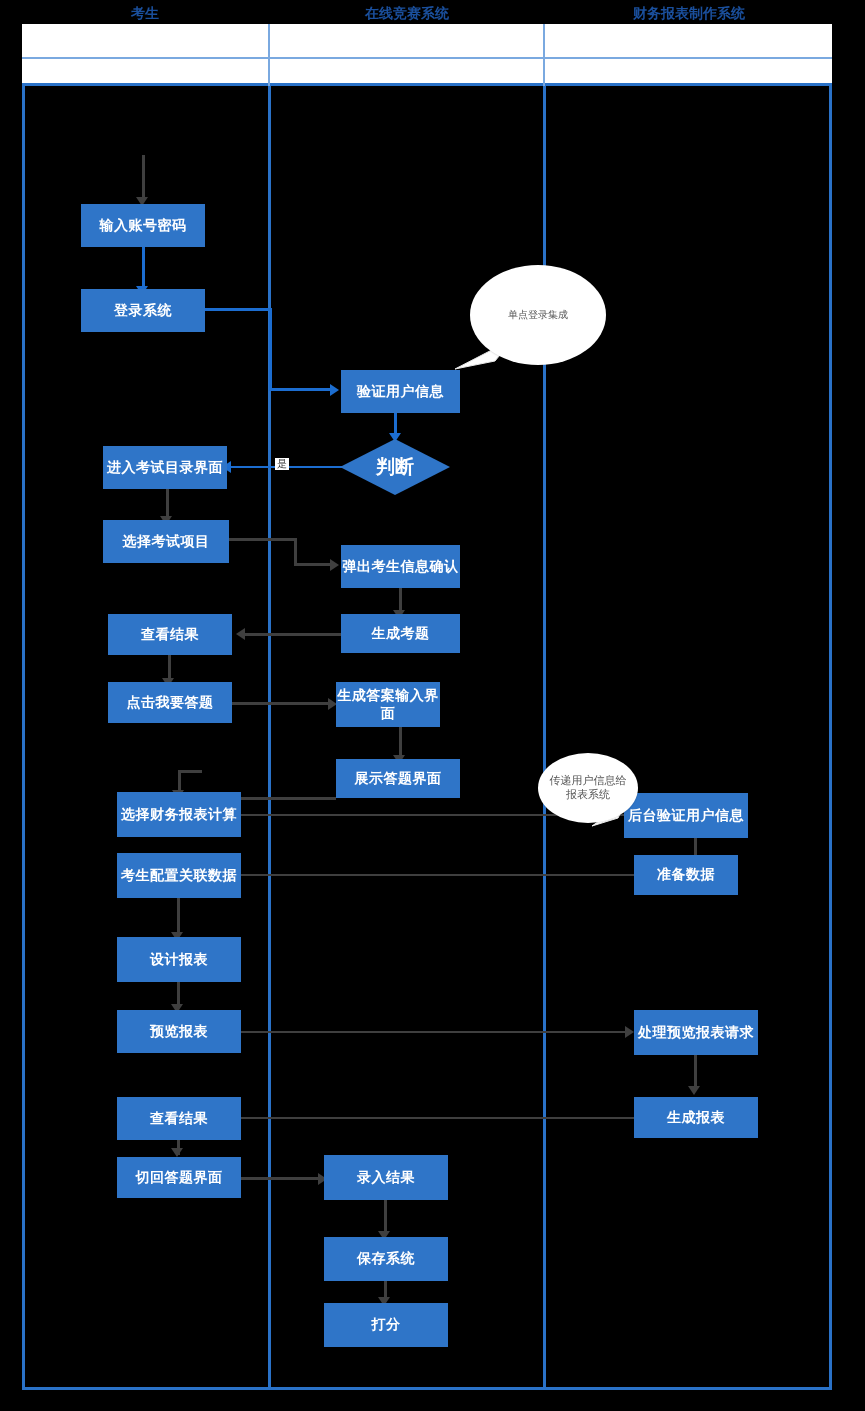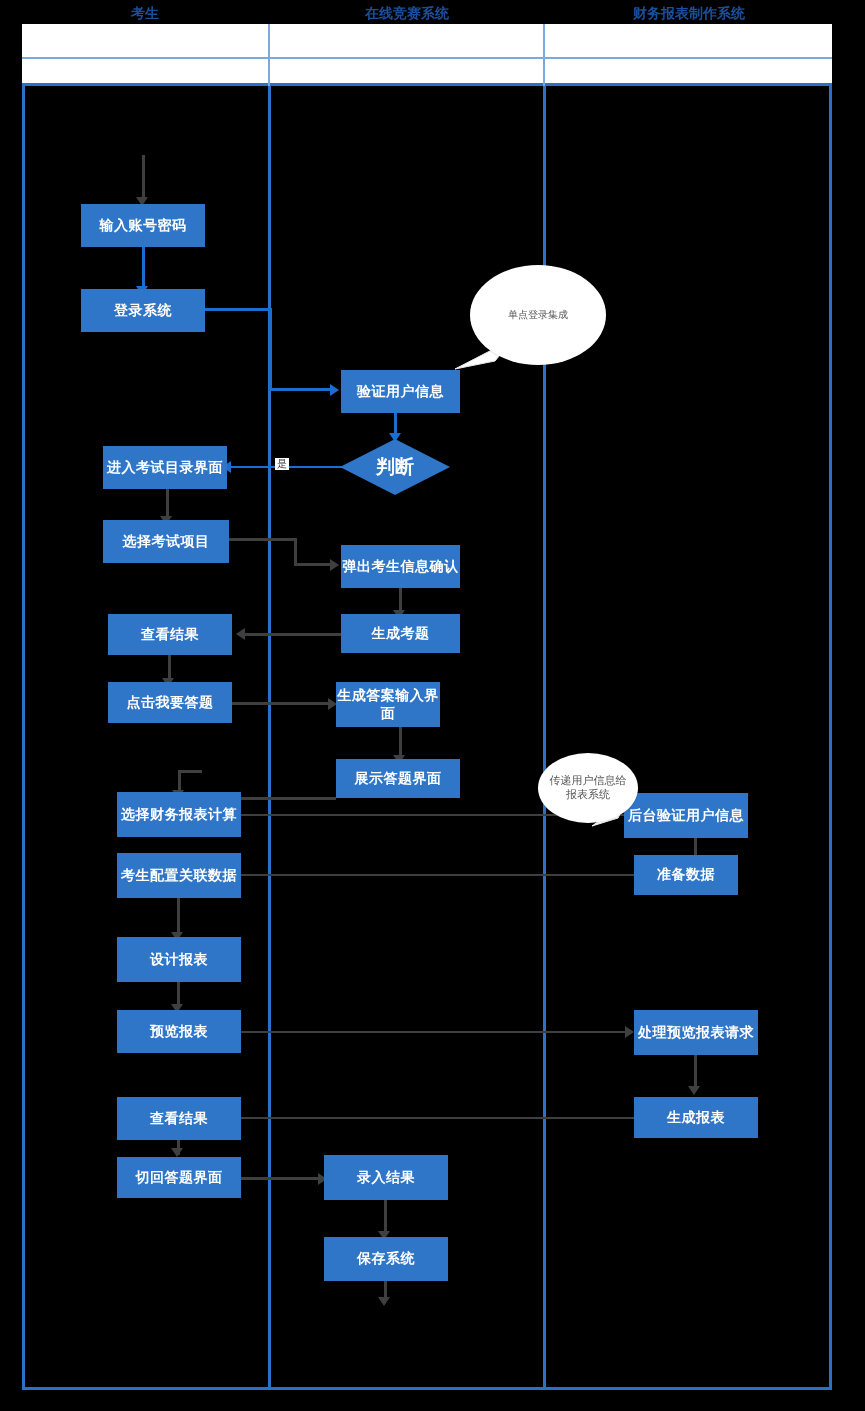--- a/index.html
+++ b/index.html
@@ -202,18 +202,19 @@
   <div class="node" style="left:634px;top:1097px;width:124px;height:41px;">生成报表</div>
 
   <div class="node" style="left:117px;top:1097px;width:124px;height:43px;">查看结果</div>
 
   <div class="node" style="left:117px;top:1157px;width:124px;height:41px;">切回答题界面</div>
 
   <div class="node" style="left:324px;top:1155px;width:124px;height:45px;">录入结果</div>
 
   <div class="node" style="left:324px;top:1237px;width:124px;height:44px;">保存系统</div>
 
+  <div class="node" style="left:324px;top:1303px;width:124px;height:44px;">打分</div>
 
   <div class="callout" style="left:470px;top:265px;width:136px;height:100px;">单点登录集成</div>
 
   <div class="callout" style="left:538px;top:753px;width:100px;height:70px;font-size:11px;padding:0 10px;">传递用户信息给报表系统</div>
 
 </div>
 
 </body></html>

